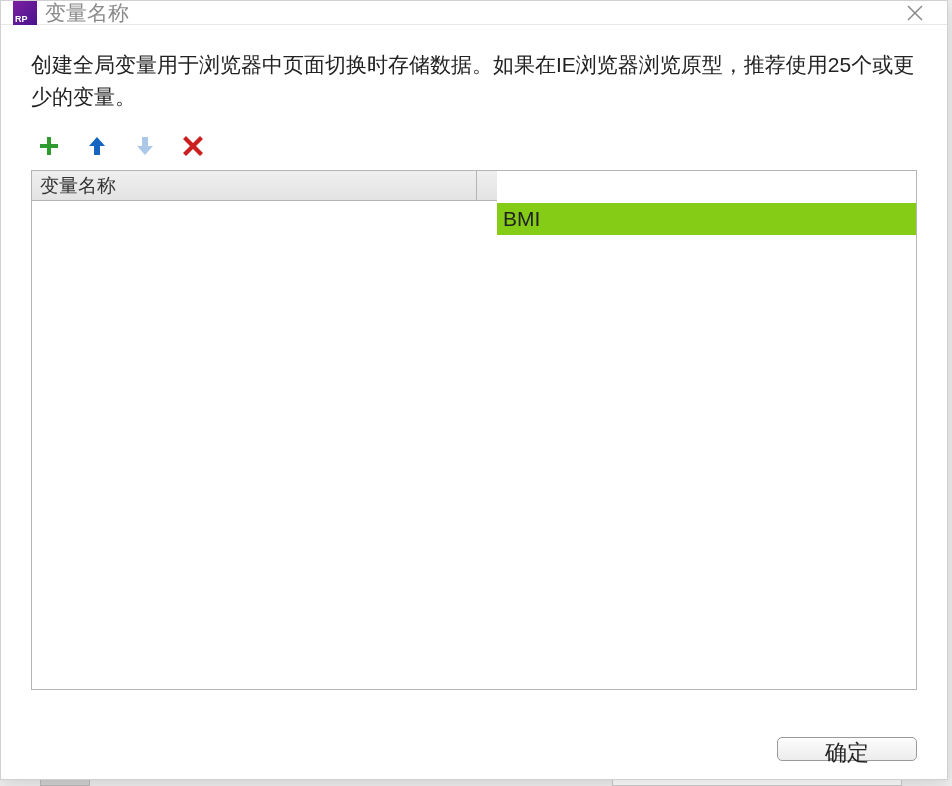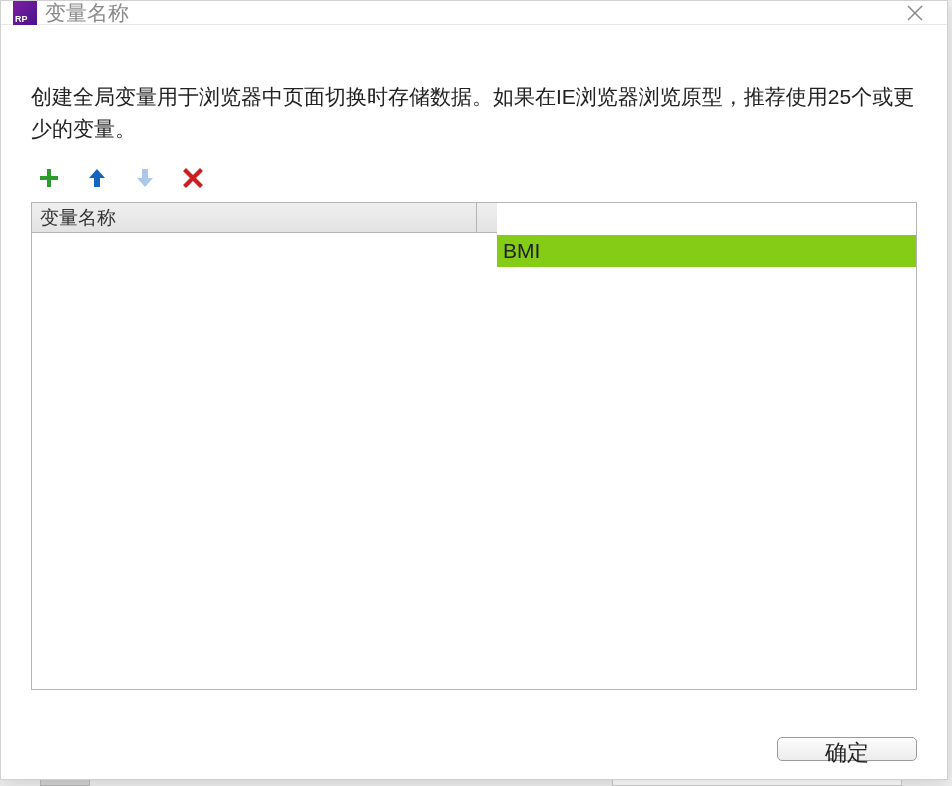--- a/index.html
+++ b/index.html
@@ -65,21 +65,20 @@
     padding: 24px 30px 20px 30px;
     flex: 1;
     display: flex;
     flex-direction: column;
   }
   .desc {
     font-size: 21px;
     color: #222;
     line-height: 1.5;
     margin-bottom: 6px;
-    margin-top: 32px;
   }
   .toolbar {
     display: flex;
     align-items: center;
     gap: 20px;
     padding: 14px 4px 10px 4px;
   }
   .tool-btn {
     width: 28px;
     height: 28px;

